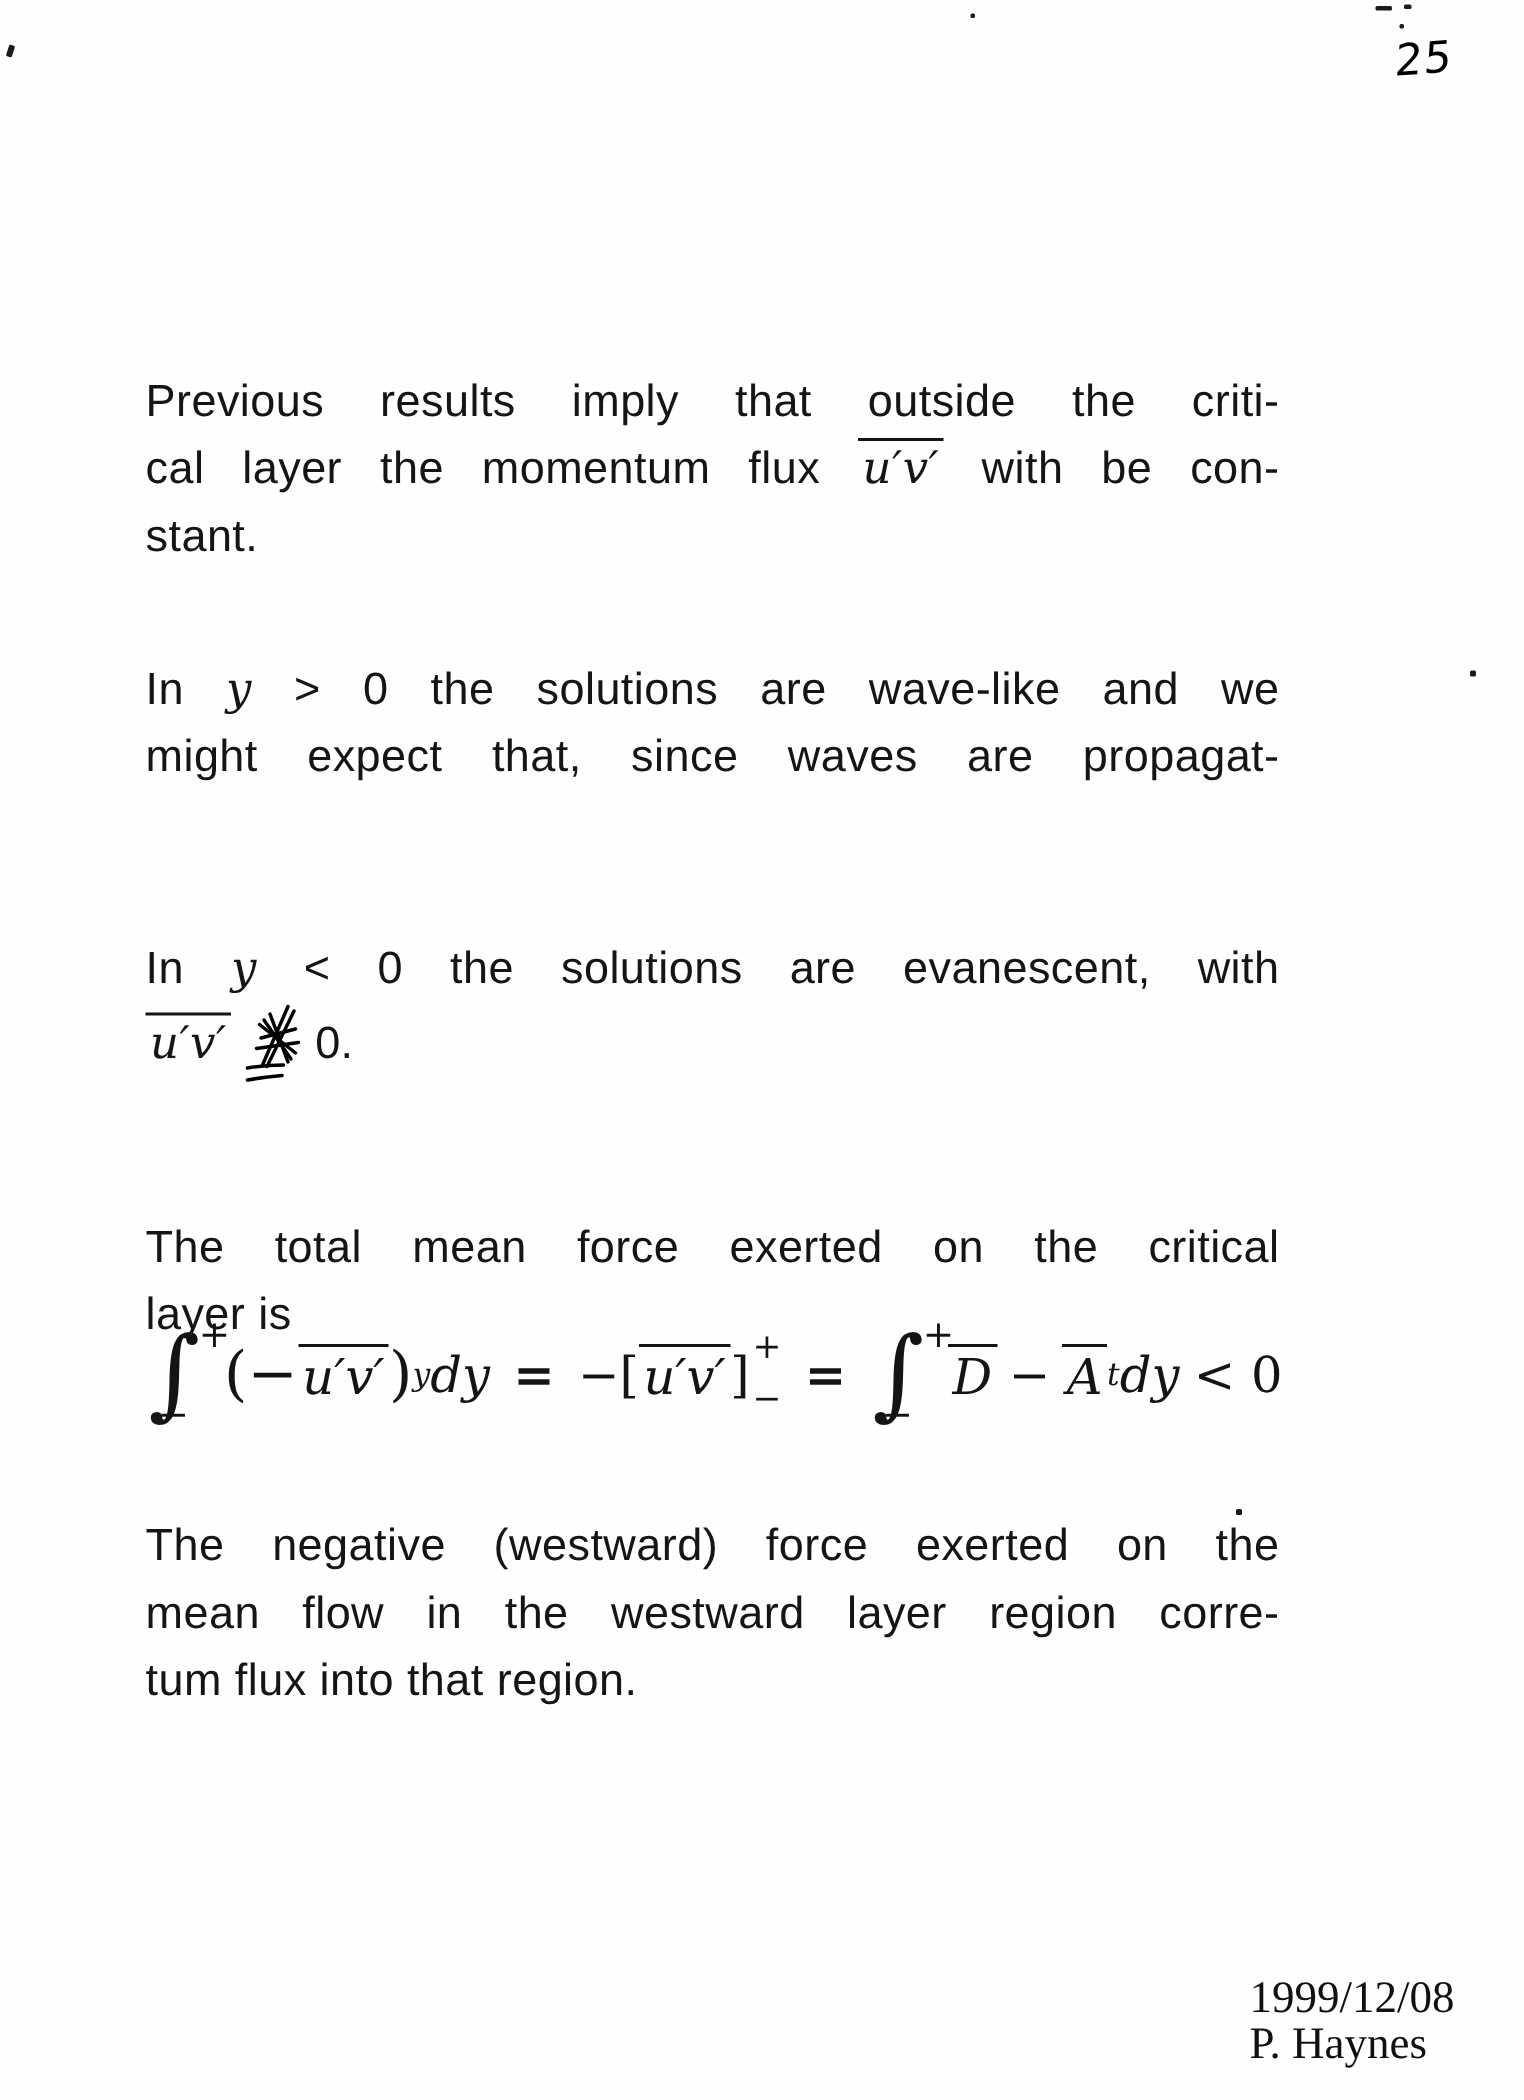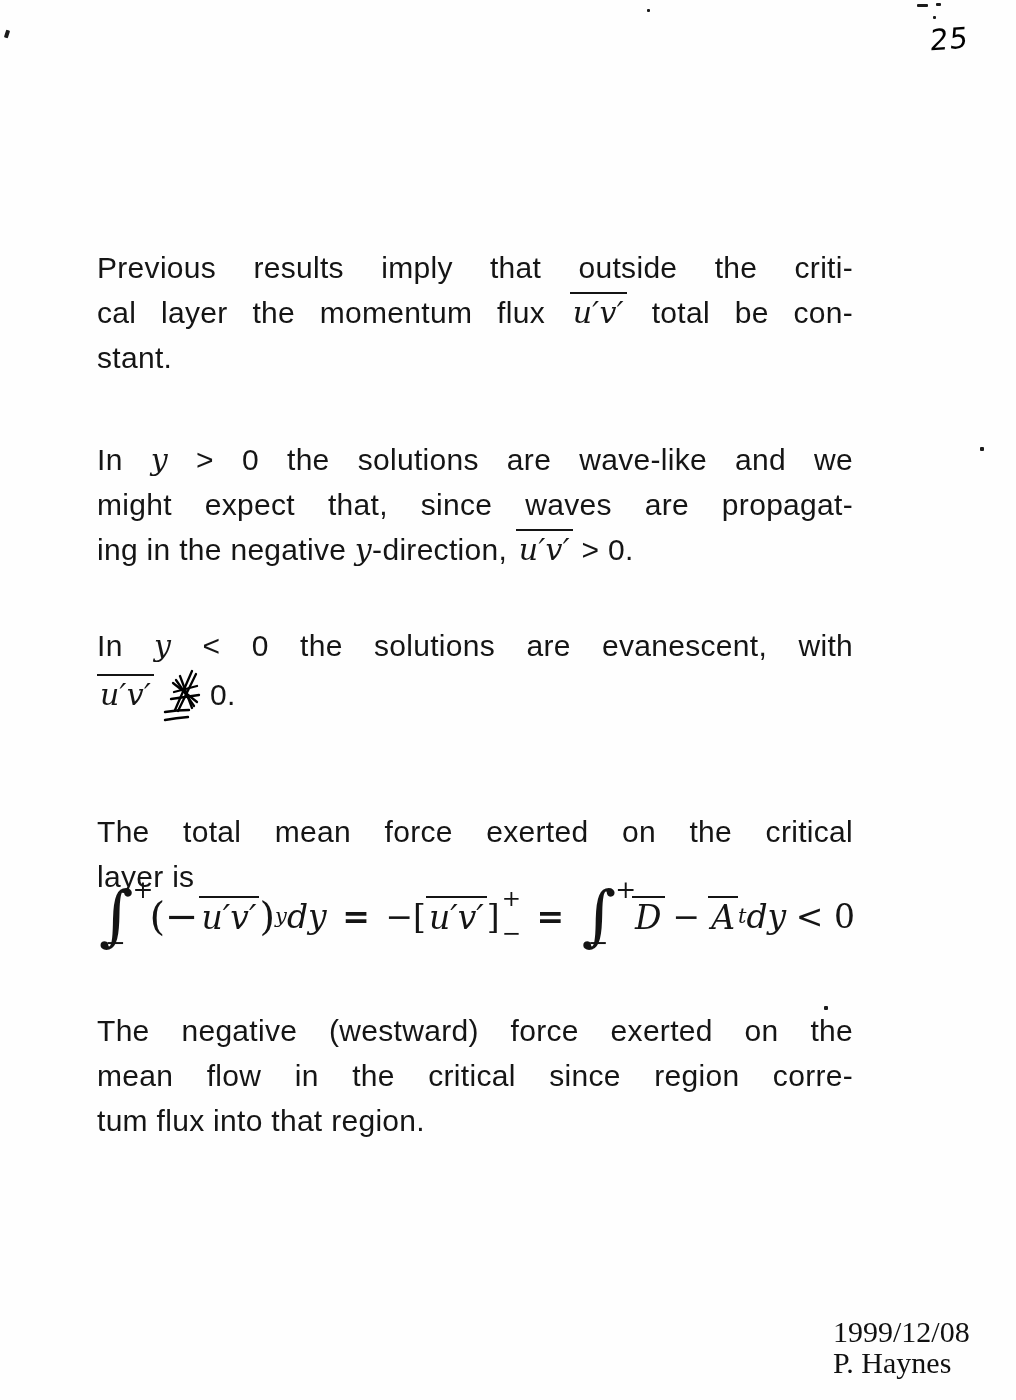--- a/index.html
+++ b/index.html
@@ -89,28 +89,27 @@
   <div class="speck" style="left:917px;top:4px;width:11px;height:3px;"></div>
   <div class="speck" style="left:936px;top:3px;width:5px;height:3px;"></div>
   <div class="speck" style="left:933px;top:16px;width:3px;height:3px;"></div>
   <div class="speck" style="left:980px;top:447px;width:4px;height:4px;"></div>
   <div class="speck" style="left:824px;top:1006px;width:4px;height:4px;"></div>
 
   <div class="pageno">25</div>
 
   <div class="para" style="top:245px;">
     <div class="tline"><span>Previous results imply that outside the criti-</span></div>
-    <div class="tline"><span>cal layer the momentum flux </span><span class="ovl mvar">u′v′</span><span> total be con-</span></div>
+    <div class="tline"><span>cal layer the momentum flux </span><span class="ovl mvar">u′v′</span><span> with be con-</span></div>
     <div class="tline last"><span>stant.</span></div>
   </div>
 
   <div class="para" style="top:437px;">
     <div class="tline"><span>In </span><span class="mvar">y</span><span> &gt; 0 the solutions are wave-like and we</span></div>
     <div class="tline"><span>might expect that, since waves are propagat-</span></div>
-    <div class="tline last"><span>ing in the negative </span><span class="mvar">y</span><span>-direction, </span><span class="ovl mvar">u′v′</span><span> &gt; 0.</span></div>
   </div>
 
   <div class="para" style="top:623px;">
     <div class="tline"><span>In </span><span class="mvar">y</span><span> &lt; 0 the solutions are evanescent, with</span></div>
     <div class="tline last"><span class="ovl mvar">u′v′</span><svg class="scribble" width="34" height="46" viewBox="0 0 34 46">
           <g stroke="#000" stroke-width="2.3" stroke-linecap="round" fill="none">
             <path d="M24 3 L7 42"></path>
             <path d="M28 6 L10 43"></path>
             <path d="M5 15 L29 34"></path>
             <path d="M6 24 L29 18"></path>
@@ -158,21 +157,21 @@
       <span class="upright" style="margin:0 8px;">−</span>
       <span class="ovl mvar">A</span>
         <span class="sub">t</span>
         <span class="mvar">dy</span>
     </span>
     <span class="upright">&lt; 0</span>
   </div>
 
   <div class="para" style="top:1008px;">
     <div class="tline"><span>The negative (westward) force exerted on the</span></div>
-    <div class="tline"><span>mean flow in the critical since region corre-</span></div>
+    <div class="tline"><span>mean flow in the westward layer region corre-</span></div>
     <div class="tline last"><span>tum flux into that region.</span></div>
   </div>
 
   <div class="footer">
     <div>1999/12/08</div>
     <div>P. Haynes</div>
   </div>
 
 </div>
 

